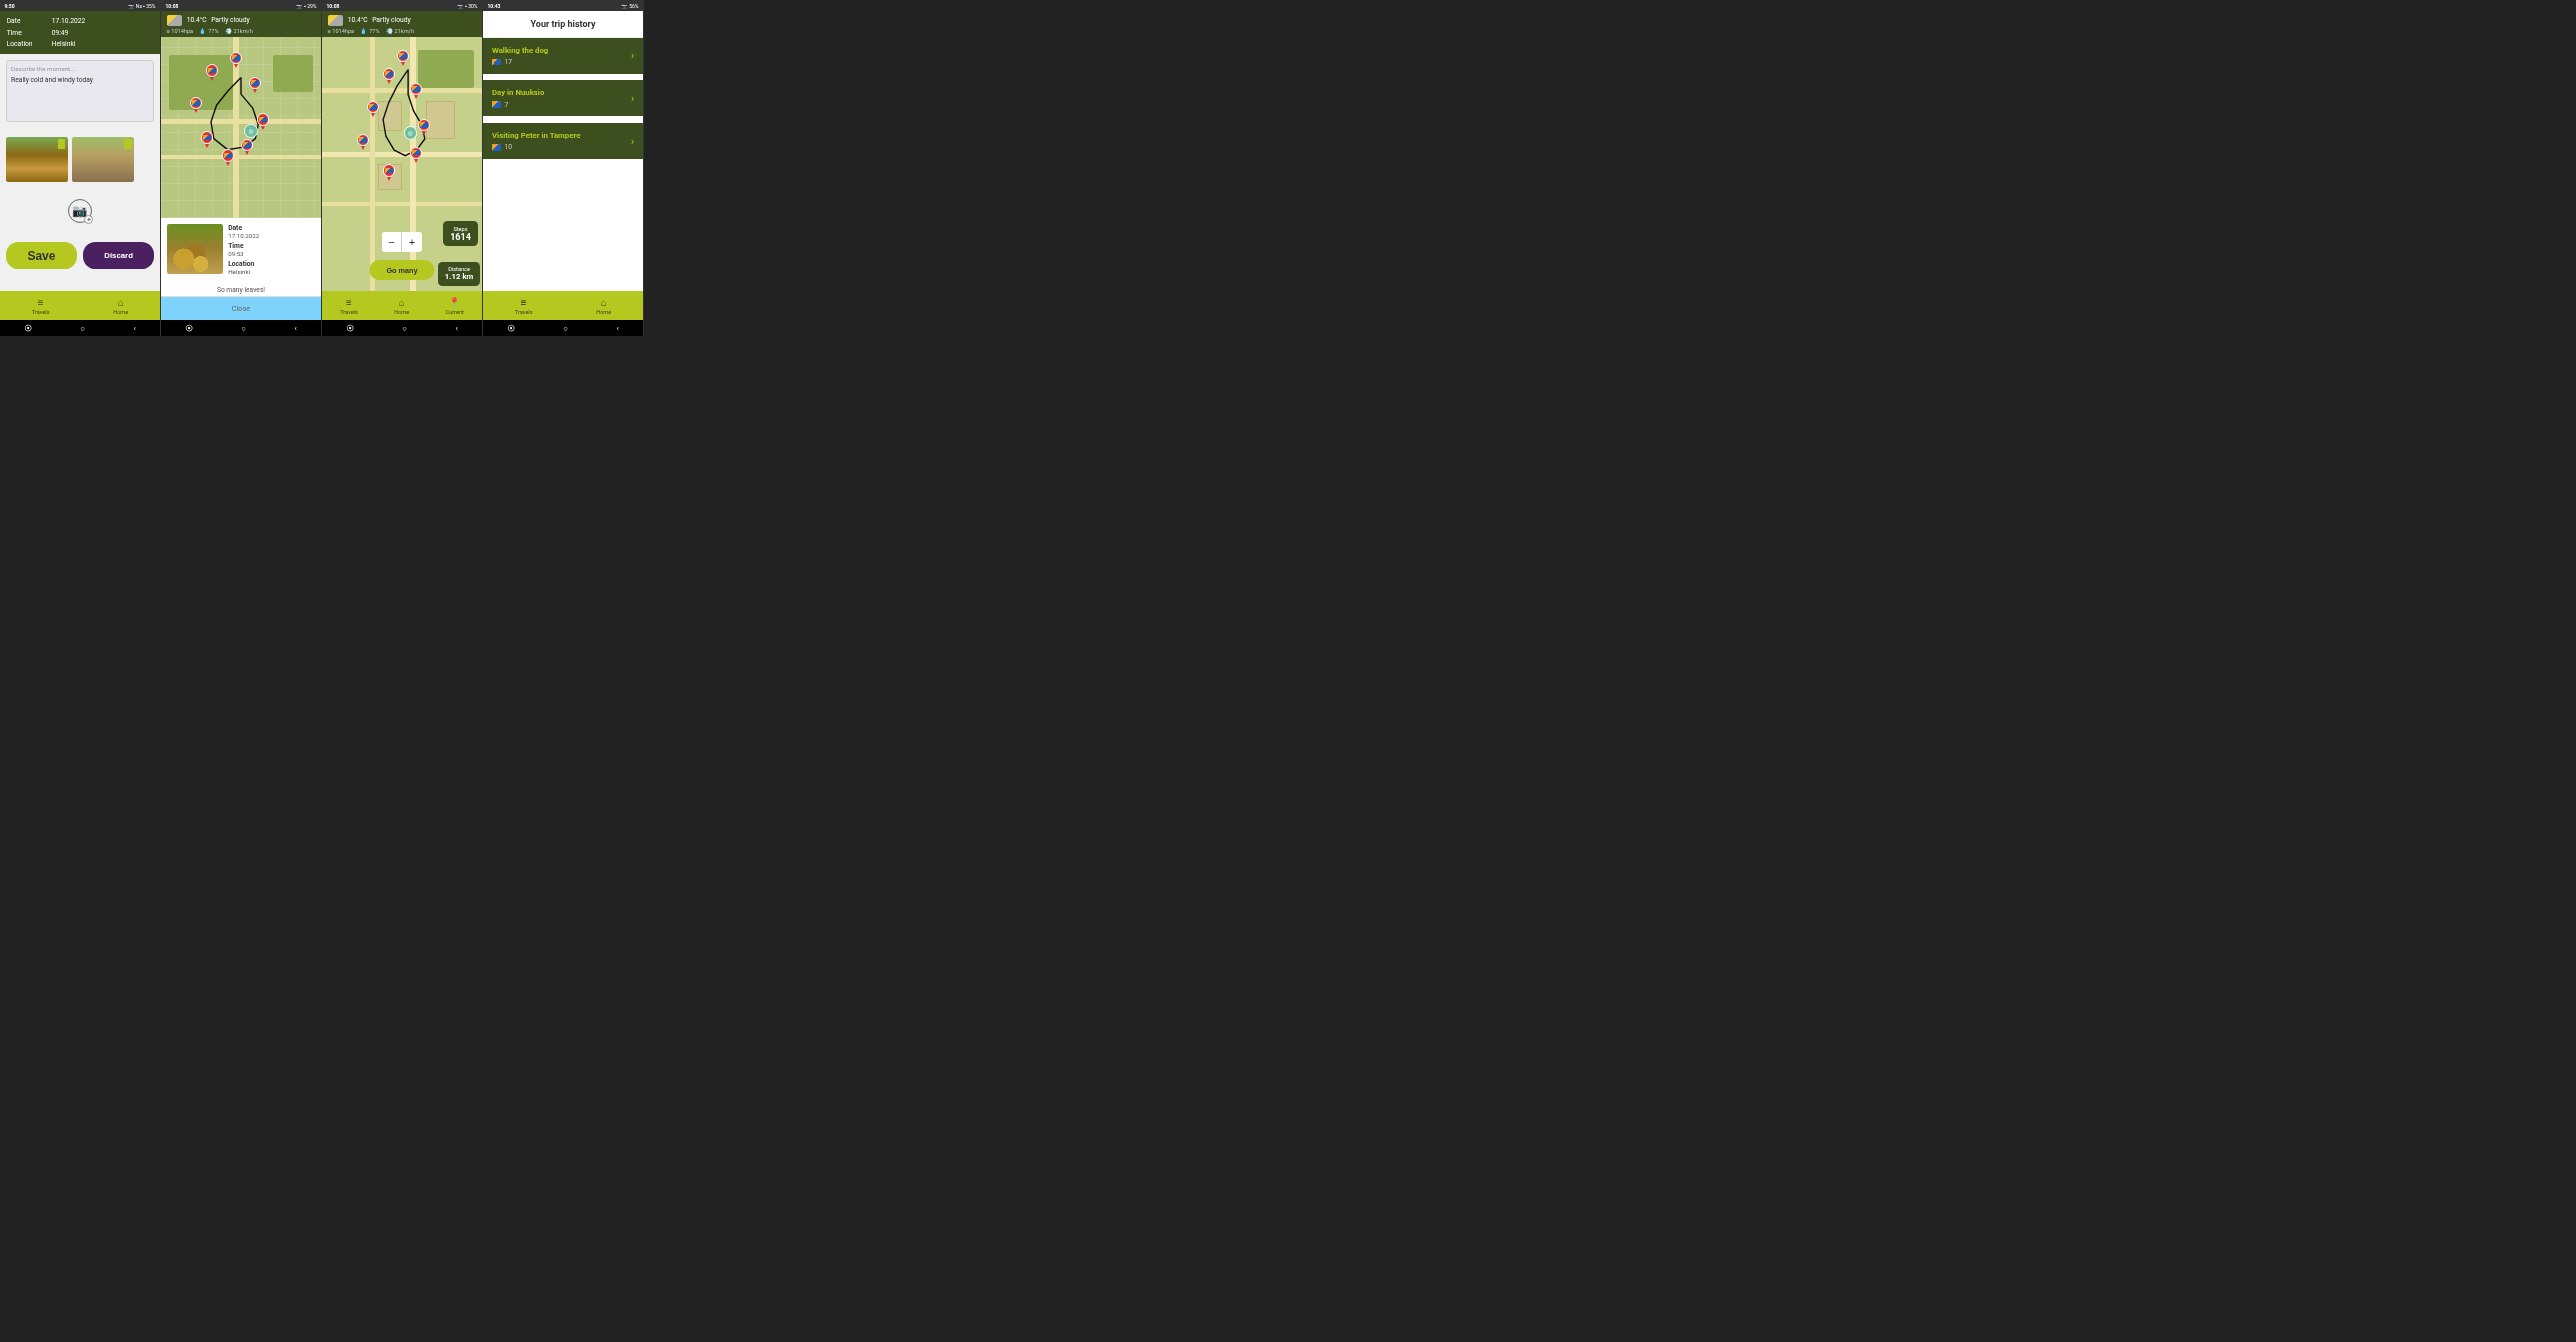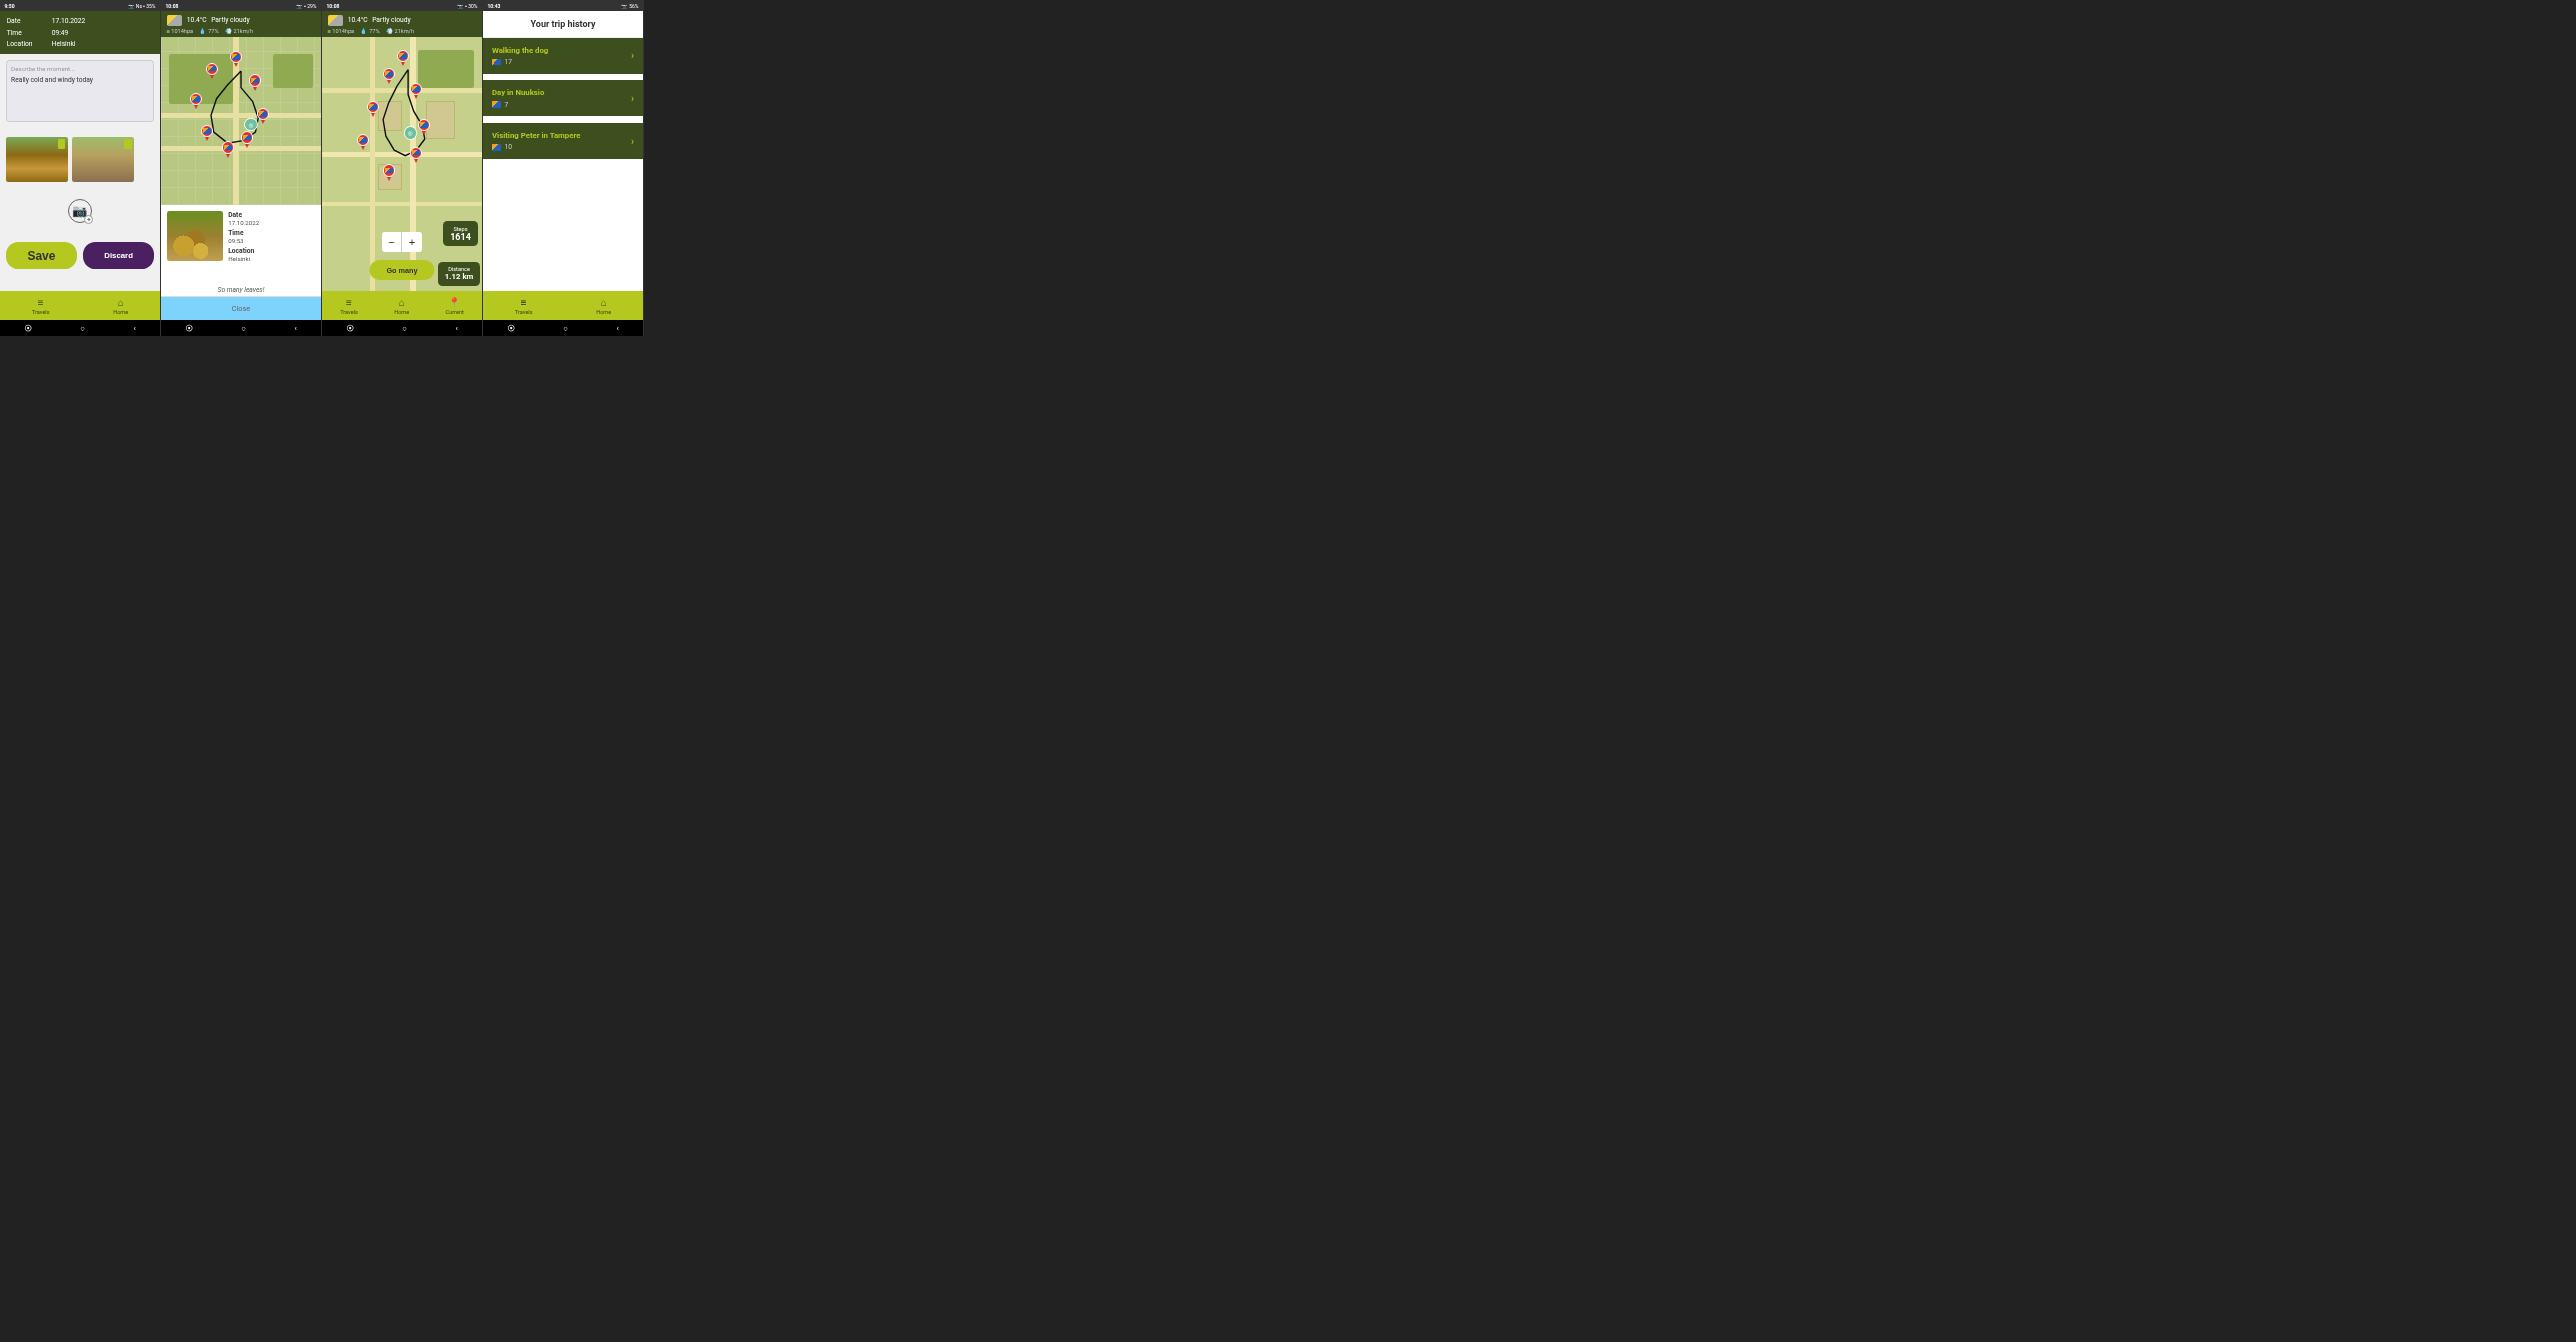--- a/index.html
+++ b/index.html
@@ -340,21 +340,21 @@
       height: 100%;
       background:
         radial-gradient(circle at 30% 70%, #c8a030 20%, transparent 20%),
         radial-gradient(circle at 60% 80%, #d4b040 15%, transparent 15%),
         radial-gradient(circle at 50% 60%, #a07820 25%, transparent 25%),
         linear-gradient(180deg, #6a9020 0%, #9a8030 50%, #c0a050 100%);
     }
     .s2-detail-info { flex: 1; }
     .s2-detail-info .field-label { font-weight: bold; font-size: 6.7px; color: #333; }
     .s2-detail-info .field-value { font-size: 6.2px; color: #555; margin-bottom: 2.2px; }
-    .s2-detail-caption { font-size: 6.7px; color: #555; text-align: center; margin-top: 13px; font-style: italic; }
+    .s2-detail-caption { font-size: 6.7px; color: #555; text-align: center; margin-top: 0; }
 
     .s2-close {
       background: #7dd3fc;
       text-align: center;
       padding: 7px;
       font-size: 7.3px;
       color: #666;
       cursor: pointer;
       flex-shrink: 0;
       border-top: 0.6px solid #ddd;

